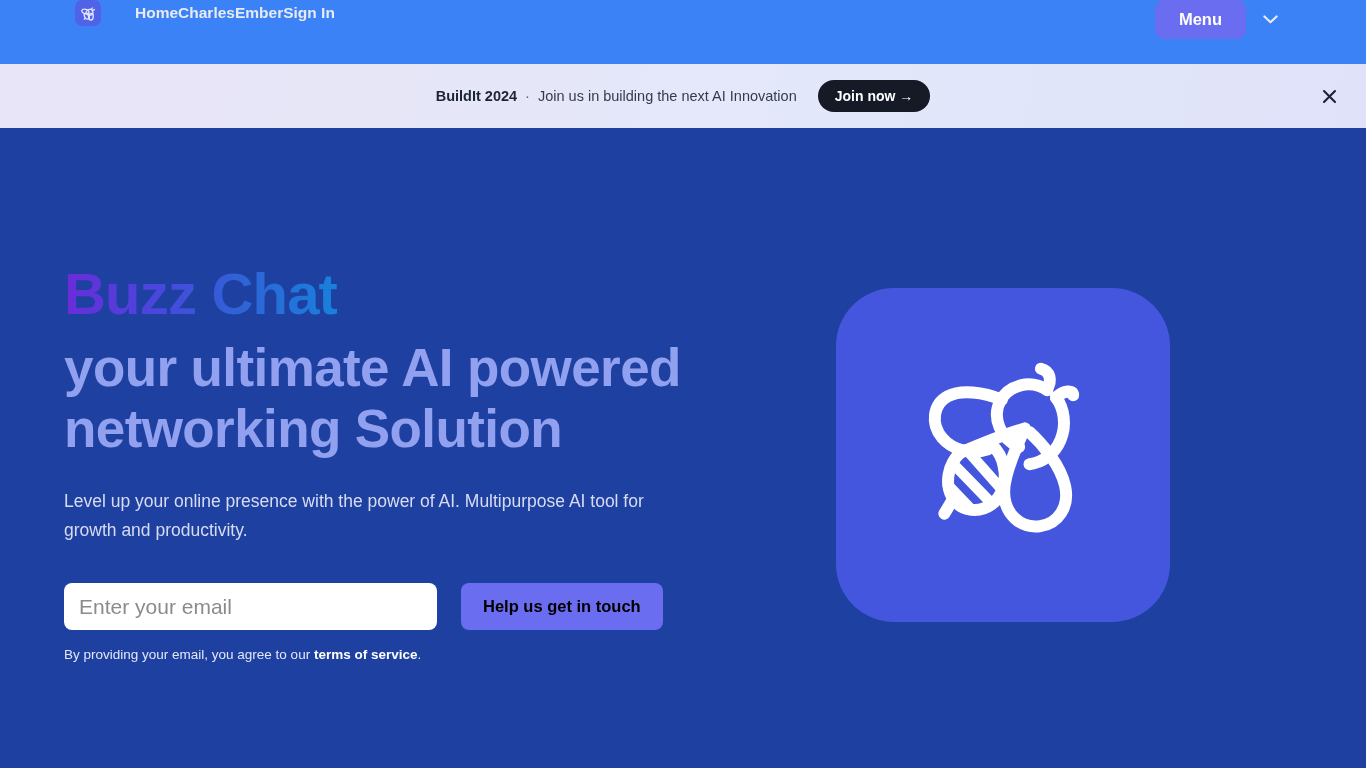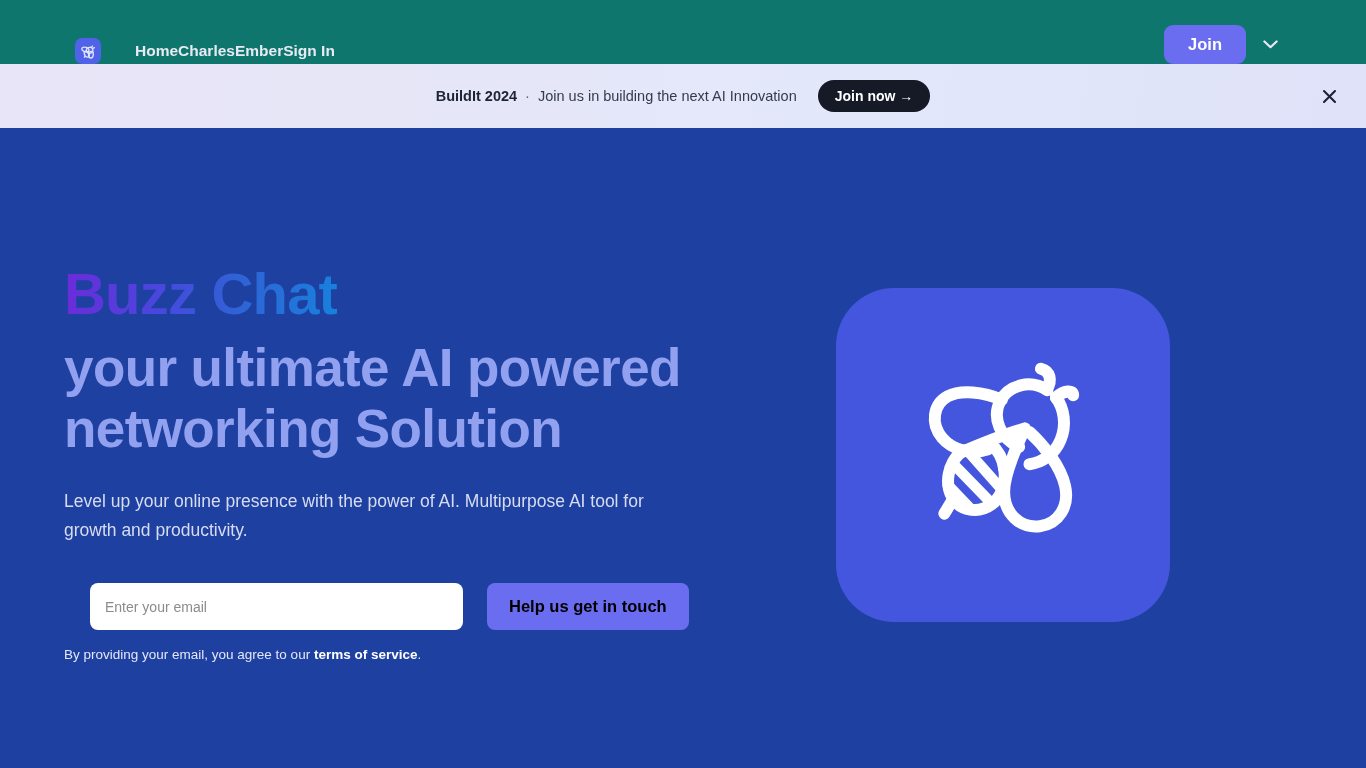--- a/index.html
+++ b/index.html
@@ -15,23 +15,23 @@
     font-family: "Liberation Sans", sans-serif;
     background: #1e40a0;
     color: #ffffff;
     -webkit-font-smoothing: antialiased;
   }
 
   
   .navbar {
     position: relative;
     height: 64px;
-    background: #0f766e;
-    display: flex;
-    align-items: flex-end;
+    background: #3b82f6;
+    display: flex;
+    align-items: flex-start;
     padding: 0 86px 0 75px;
   }
 
   .nav-left {
     display: flex;
     align-items: center;
   }
 
   .brand-logo {
     width: 26px;
@@ -213,24 +213,23 @@
   }
 
   .email-input {
     width: 373px;
     height: 47px;
     border: none;
     border-radius: 8px;
     background: #ffffff;
     color: #1a1a1a;
     font-family: inherit;
-    font-size: 14px;
+    font-size: 21px;
     padding: 0 15px;
     outline: none;
-    margin-left: 26px;
   }
   .email-input::placeholder { color: #8b8b8b; }
 
   .submit-button {
     height: 47px;
     background: #6a6df0;
     color: #000000;
     border: none;
     border-radius: 8px;
     font-family: inherit;
@@ -290,21 +289,21 @@
     </div>
     <ul class="nav-links">
       <li><a class="nav-link" href="#">Home</a></li>
       <li><a class="nav-link" href="#">Charles</a></li>
       <li><a class="nav-link" href="#">Ember</a></li>
       <li><a class="nav-link" href="#">Sign In</a></li>
     </ul>
   </div>
 
   <div class="nav-right">
-    <button class="menu-button">Join</button>
+    <button class="menu-button">Menu</button>
     <span class="menu-caret">
       <svg width="15" height="9" viewBox="0 0 15 9" fill="none" stroke="#e7eaf2" stroke-width="2.2" stroke-linecap="round" stroke-linejoin="round" aria-hidden="true">
         <path d="M1.4 1.5 L7.5 7.2 L13.6 1.5"></path>
       </svg>
     </span>
   </div>
 </nav>
 
 <div class="banner">
   <div class="banner-inner">

